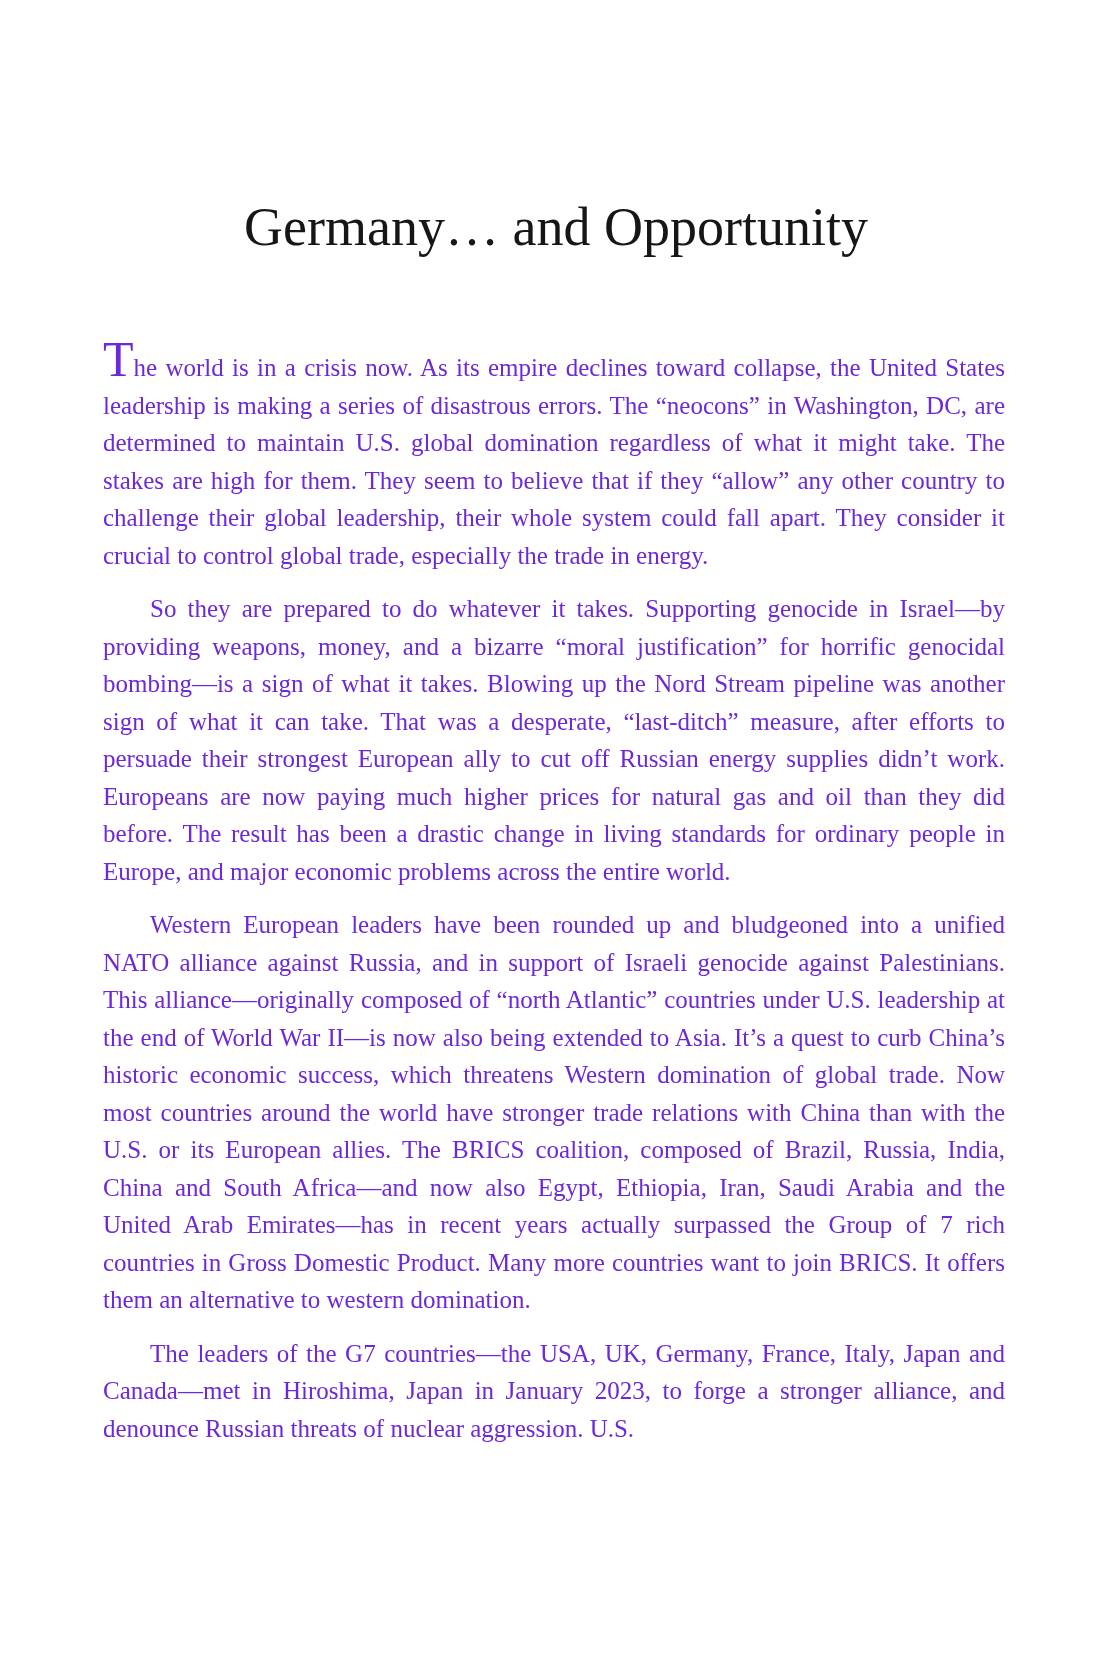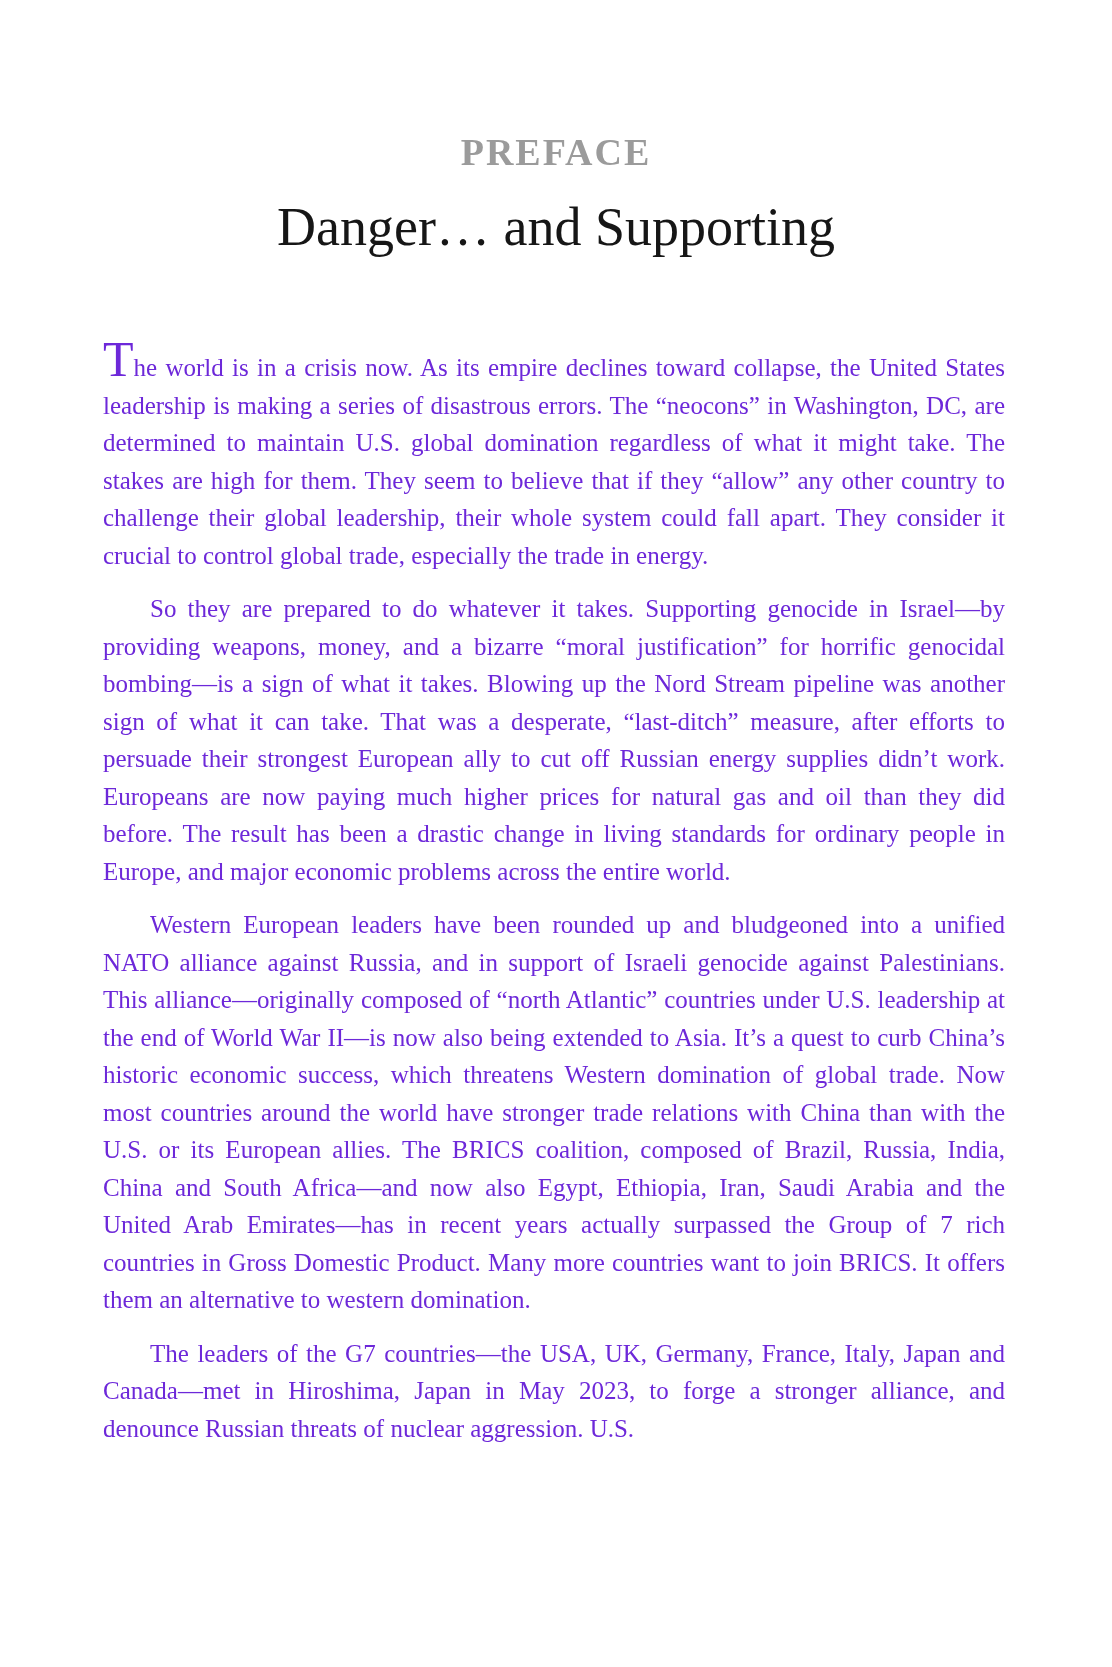--- a/index.html
+++ b/index.html
@@ -59,29 +59,28 @@
   .initial {
     font-size: 200%;
     line-height: 0;
   }
 </style>
 </head>
 <body>
 
 <div class="page">
 
-  <div class="kicker">PREFACE</div>
 
-  <h1 class="title">Danger… and Supporting</h1>
+  <h1 class="title">Germany… and Opportunity</h1>
 
   <div class="body-text">
 
     <p class="para"><span class="initial">T</span><span>he world is in a crisis now. As its empire declines toward collapse, the United States leadership is making a series of disastrous errors. The “neocons” in Washington, DC, are determined to maintain U.S. global domination regardless of what it might take. The stakes are high for them. They seem to believe that if they “allow” any other country to challenge their global leadership, their whole system could fall apart. They consider it crucial to control global trade, especially the trade in energy.</span></p>
 
     <p class="para indent">So they are prepared to do whatever it takes. Supporting genocide in Israel—by providing weapons, money, and a bizarre “moral justification” for horrific genocidal bombing—is a sign of what it takes. Blowing up the Nord Stream pipeline was another sign of what it can take. That was a desperate, “last-ditch” measure, after efforts to persuade their strongest European ally to cut off Russian energy supplies didn’t work. Europeans are now paying much higher prices for natural gas and oil than they did before. The result has been a drastic change in living standards for ordinary people in Europe, and major economic problems across the entire world.</p>
 
     <p class="para indent">Western European leaders have been rounded up and bludgeoned into a unified NATO alliance against Russia, and in support of Israeli genocide against Palestinians. This alliance—originally composed of “north Atlantic” countries under U.S. leadership at the end of World War II—is now also being extended to Asia. It’s a quest to curb China’s historic economic success, which threatens Western domination of global trade. Now most countries around the world have stronger trade relations with China than with the U.S. or its European allies. The BRICS coalition, composed of Brazil, Russia, India, China and South Africa—and now also Egypt, Ethiopia, Iran, Saudi Arabia and the United Arab Emirates—has in recent years actually surpassed the Group of 7 rich countries in Gross Domestic Product. Many more countries want to join BRICS. It offers them an alternative to western domination.</p>
 
-    <p class="para indent">The leaders of the G7 countries—the USA, UK, Germany, France, Italy, Japan and Canada—met in Hiroshima, Japan in May 2023, to forge a stronger alliance, and denounce Russian threats of nuclear aggression. U.S.</p>
+    <p class="para indent">The leaders of the G7 countries—the USA, UK, Germany, France, Italy, Japan and Canada—met in Hiroshima, Japan in January 2023, to forge a stronger alliance, and denounce Russian threats of nuclear aggression. U.S.</p>
 
   </div>
 
 </div>
 
 </body></html>

